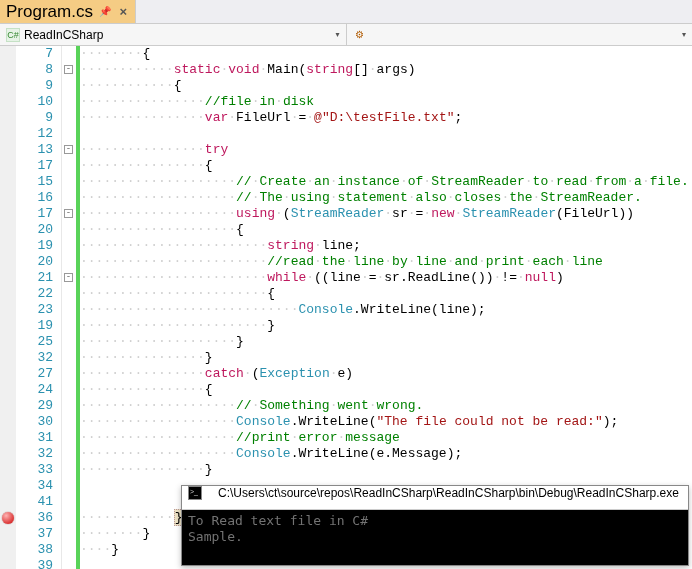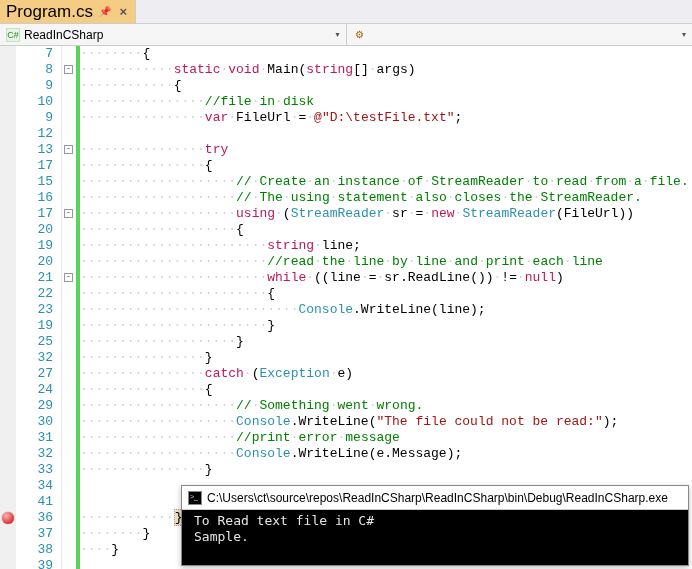--- a/index.html
+++ b/index.html
@@ -122,46 +122,46 @@
     top: 485px;
     width: 508px;
     height: 81px;
     border: 1px solid #888;
     background: #fff;
     box-shadow: 0 2px 6px rgba(0,0,0,0.25);
   }
   .console-title {
     height: 24px;
     display: flex;
-    align-items: center;
+    align-items: flex-start;
     padding: 0 6px;
-    gap: 5px;
+    gap: 16px;
     background: #fff;
     border-bottom: 1px solid #ccc;
     font-family: "Segoe UI", sans-serif;
     font-size: 12px;
   }
   .console-icon {
     width: 14px; height: 14px;
     background: #000;
     display: inline-block;
     border: 1px solid #888;
     position: relative;
   }
   .console-icon::before {
     content: ">_"; color: #ccc; font-size: 7px;
     position: absolute; top: 1px; left: 1px;
   }
   .console-body {
     background: #000;
-    color: #e5e5e5;
+    color: #737373;
     font-family: Consolas, monospace;
     font-size: 13px;
     line-height: 16px;
-    padding: 3px 12px;
+    padding: 3px 6px;
     height: calc(100% - 24px);
   }
 </style>
 </head>
 <body>
 
 <div class="tab-bar">
   <div class="tab">
     <span class="name">Program.cs</span>
     <span class="pin">📌</span>

